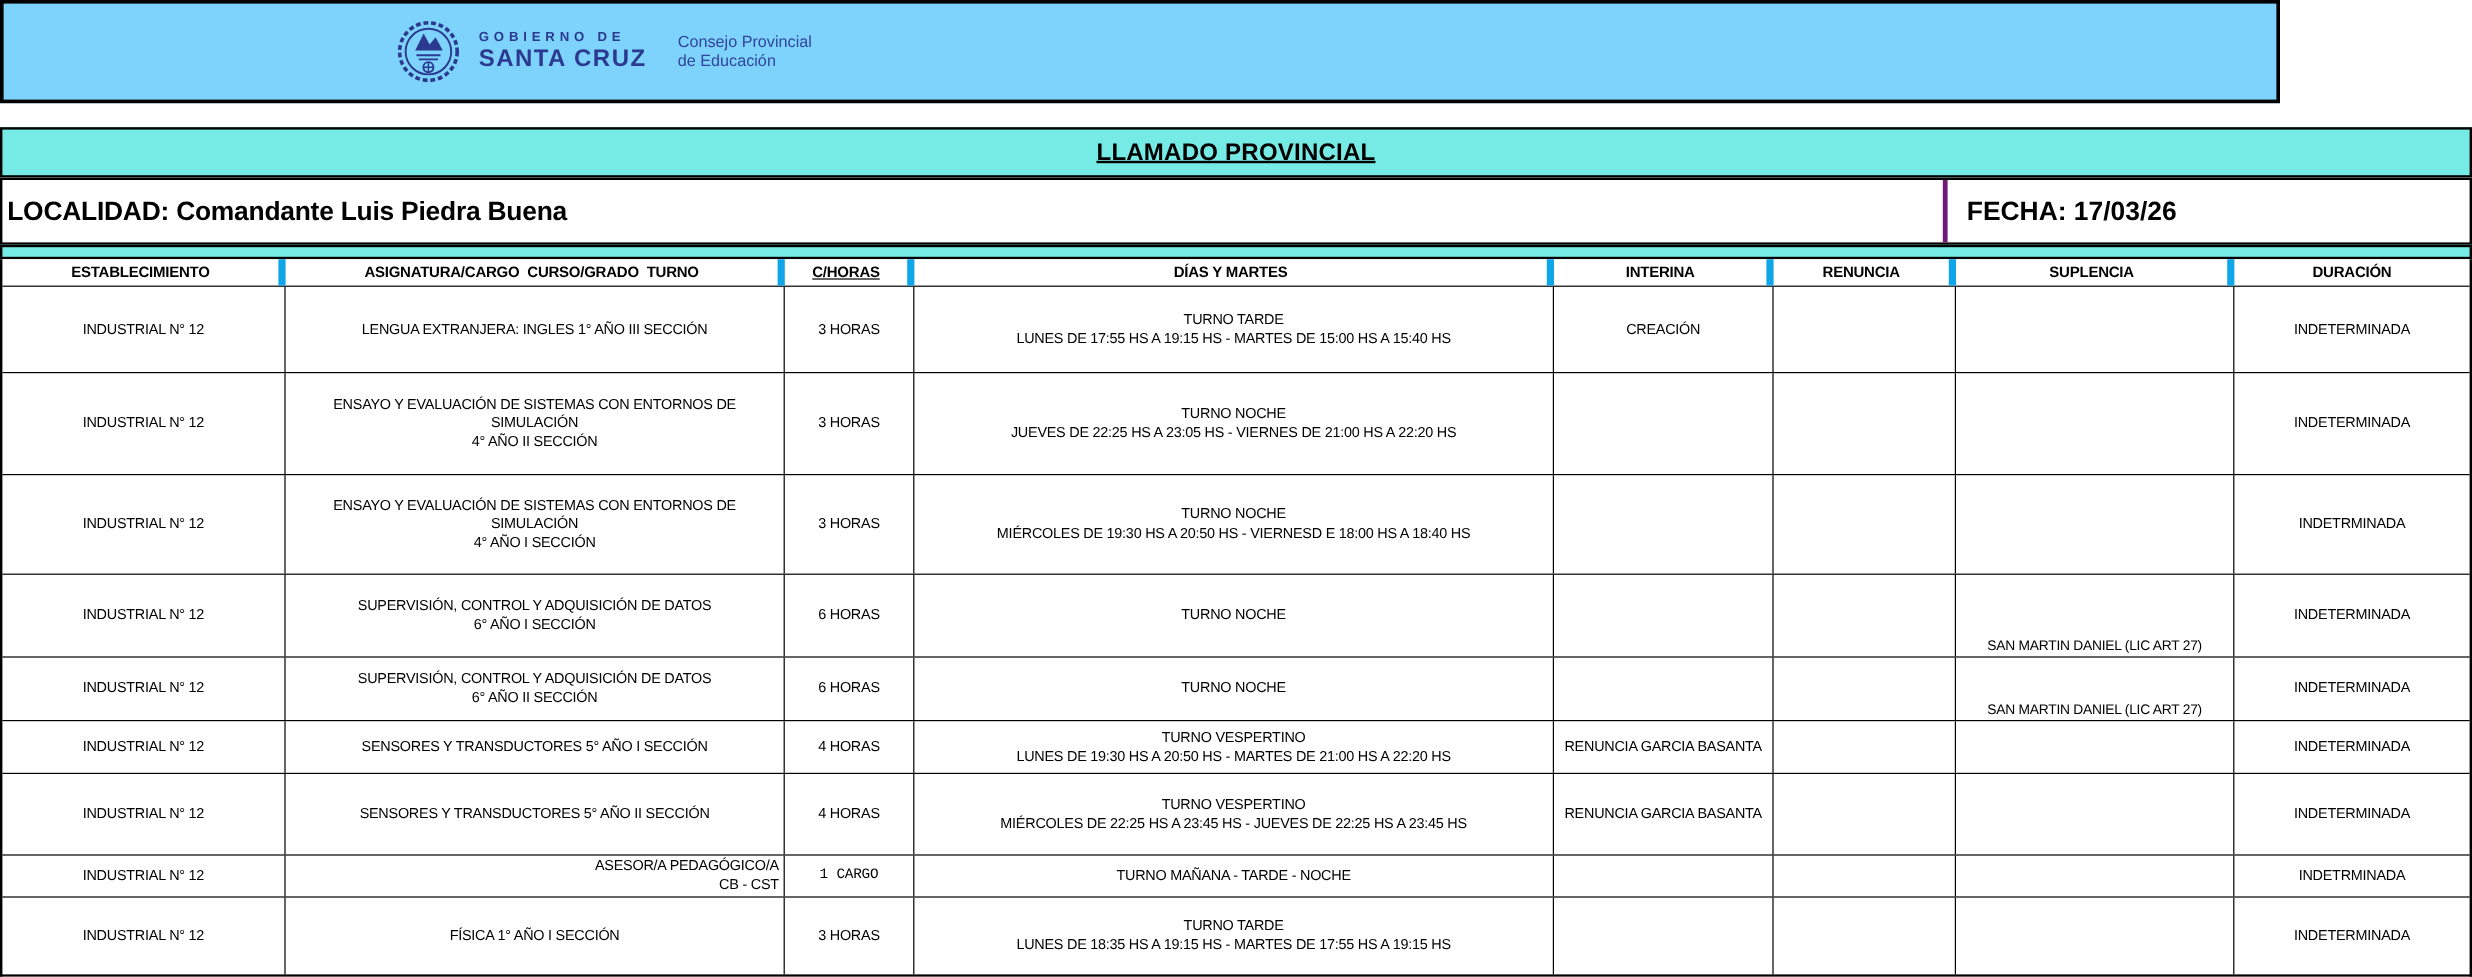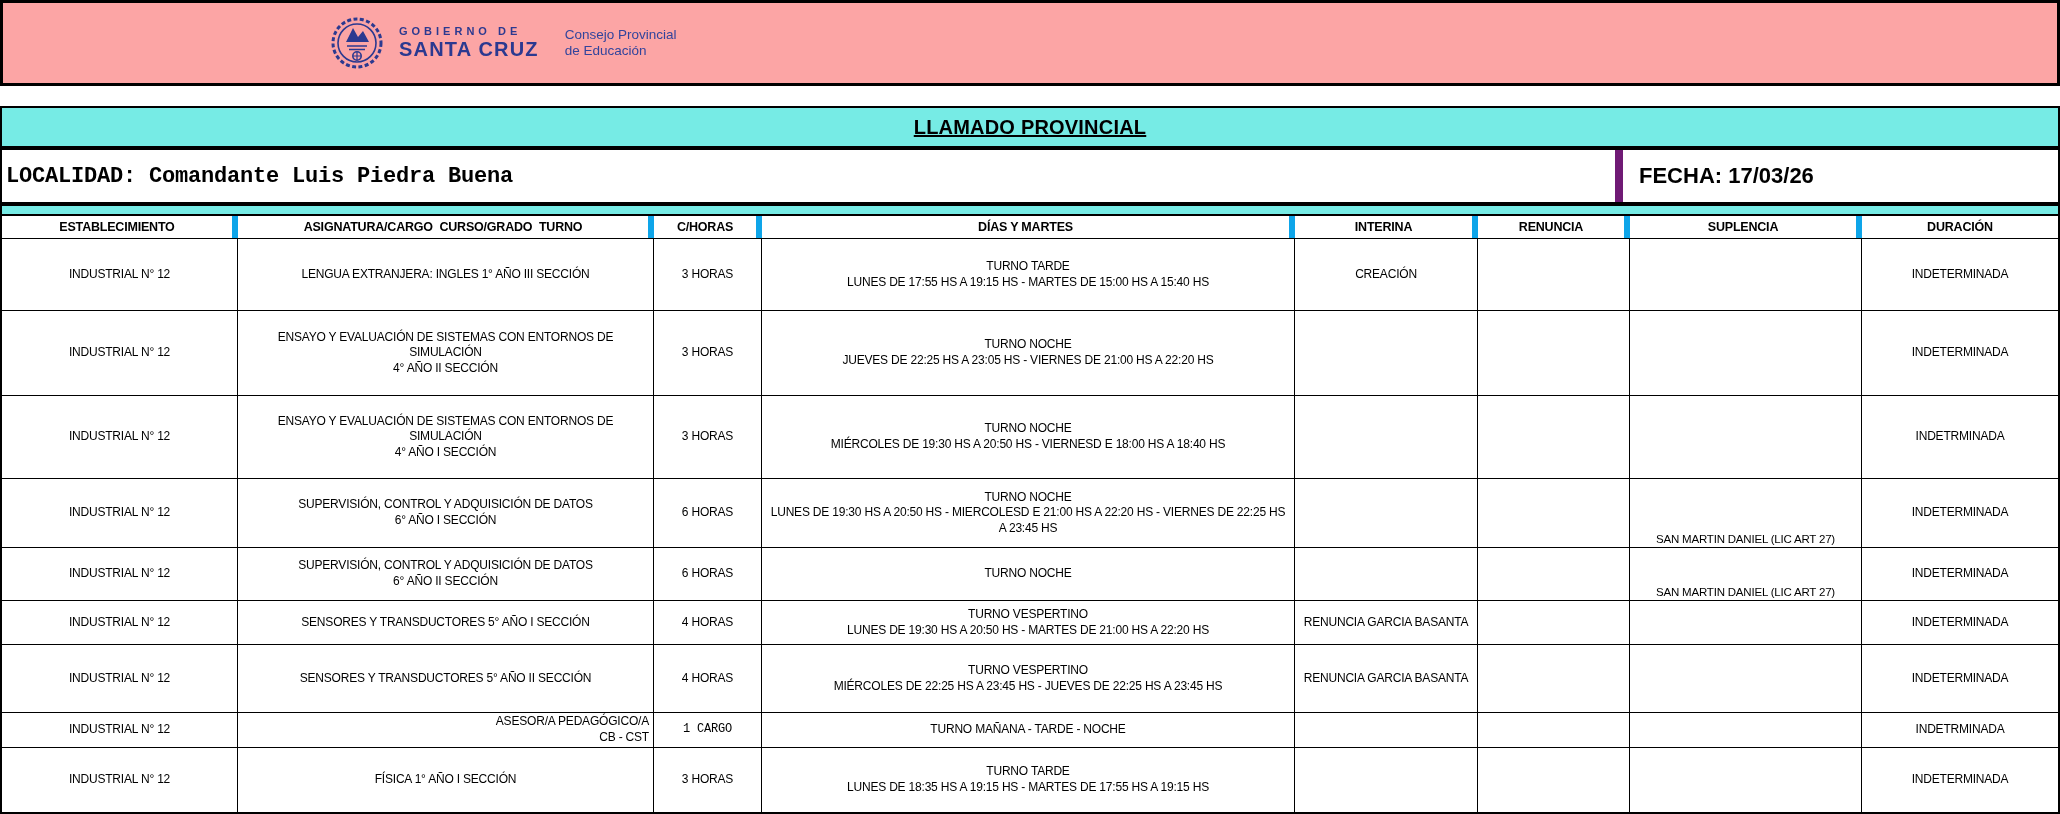--- a/index.html
+++ b/index.html
@@ -4,22 +4,22 @@
 <style>
   html,body{margin:0;padding:0;}
   body{
     width:2060px;height:814px;background:#ffffff;overflow:hidden;
     font-family:"Liberation Sans", sans-serif;color:#000;
   }
   *{box-sizing:border-box;}
 
   
   .logo-box{
-    position:relative;width:2060px;height:86px;
-    border:3px solid #000;background:#fca5a5;
+    position:relative;width:1900px;height:86px;
+    border:3px solid #000;background:#7dd3fc;
   }
   .logo-row{
     position:absolute;left:328px;top:50%;transform:translateY(-50%);
     display:flex;align-items:center;
   }
   .seal{flex:0 0 auto;}
   .gob-text{margin-left:16px;color:#2B3990;}
   .gob-line1{font-size:11px;font-weight:600;letter-spacing:4px;}
   .gob-line2{font-size:20px;font-weight:800;letter-spacing:1.2px;margin-top:1px;}
   .consejo-text{margin-left:26px;color:#32449C;font-size:13.5px;line-height:1.2;font-weight:500;}
@@ -29,22 +29,22 @@
   
   .title-bar{
     width:2060px;height:42px;background:#76EBE5;
     border:2px solid #000;display:flex;align-items:center;justify-content:center;
   }
   .title{font-size:20px;font-weight:bold;text-decoration:underline;letter-spacing:.2px;}
 
   
   .loc-row{width:2060px;height:56px;border:2px solid #000;display:flex;background:#fff;}
   .loc-cell{
-    width:1621px;border-right:8px solid #701a75;display:flex;align-items:center;
-    padding-left:4px;font-size:22px;font-weight:bold;letter-spacing:-0.2px;font-family:Liberation Mono, monospace;
+    width:1621px;border-right:4px solid #701a75;display:flex;align-items:center;
+    padding-left:4px;font-size:22px;font-weight:bold;letter-spacing:-0.2px;
   }
   .fecha-cell{flex:1;display:flex;align-items:center;padding-left:16px;font-size:22px;font-weight:bold;}
 
   
   .cyan-strip{width:2060px;height:12px;background:#76EBE5;border:2px solid #000;border-top-width:2px;}
 
   
   .table{
     width:2060px;border-left:2px solid #000;border-right:2px solid #000;border-bottom:2px solid #000;
     background:#fff;
@@ -105,21 +105,21 @@
       <span>FECHA: 17/03/26</span>
     </div>
   </div>
 
   <div class="cyan-strip"></div>
 
   <div class="table">
     <div class="thead" id="thead">
         <div class="th" style="width: 236px;">ESTABLECIMIENTO</div>
         <div class="th" style="width: 416px;">ASIGNATURA/CARGO  CURSO/GRADO  TURNO</div>
-        <div class="th" style="width: 108px;">C/HORAS</div>
+        <div class="th" style="width: 108px; text-decoration: underline;">C/HORAS</div>
         <div class="th" style="width: 533px;">DÍAS Y MARTES</div>
         <div class="th" style="width: 183px;">INTERINA</div>
         <div class="th" style="width: 152px;">RENUNCIA</div>
         <div class="th" style="width: 232px;">SUPLENCIA</div>
         <div class="th" style="width: 196px;">DURACIÓN</div>
       </div>
     <div id="rows">
         <div class="tr" style="height: 72px;">
           <div class="td" style="width: 236px;">INDUSTRIAL N° 12</div>
           <div class="td" style="width: 416px;">
@@ -169,21 +169,20 @@
         </div>
         <div class="tr" style="height: 69px;">
           <div class="td" style="width: 236px;">INDUSTRIAL N° 12</div>
           <div class="td" style="width: 416px;">
             <div>SUPERVISIÓN, CONTROL Y ADQUISICIÓN DE DATOS</div>
             <div>6° AÑO I SECCIÓN</div>
           </div>
           <div class="td" style="width: 108px;">6 HORAS</div>
           <div class="td" style="width: 533px;">
             <div>TURNO NOCHE</div>
-            <div>LUNES DE 19:30 HS A 20:50 HS - MIERCOLESD E 21:00 HS A 22:20 HS - VIERNES DE 22:25 HS A 23:45 HS</div>
           </div>
           <div class="td" style="width: 183px;"></div>
           <div class="td" style="width: 152px;"></div>
           <div class="td bottom" style="width: 232px;">SAN MARTIN DANIEL (LIC ART 27)</div>
           <div class="td" style="width: 196px;">INDETERMINADA</div>
         </div>
         <div class="tr" style="height: 53px;">
           <div class="td" style="width: 236px;">INDUSTRIAL N° 12</div>
           <div class="td" style="width: 416px;">
             <div>SUPERVISIÓN, CONTROL Y ADQUISICIÓN DE DATOS</div>

